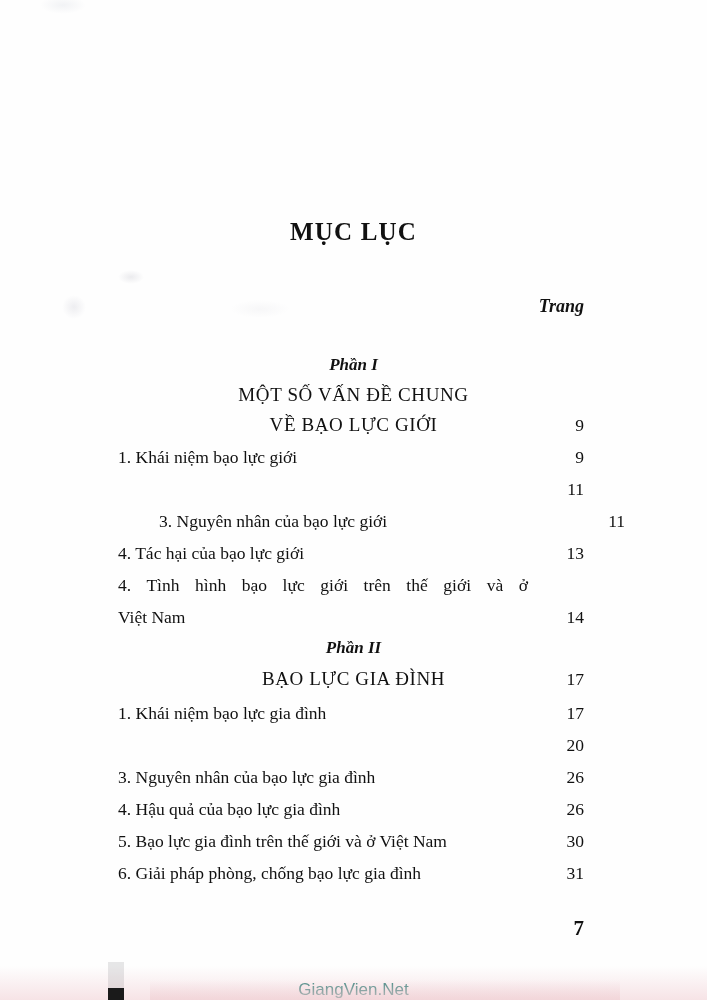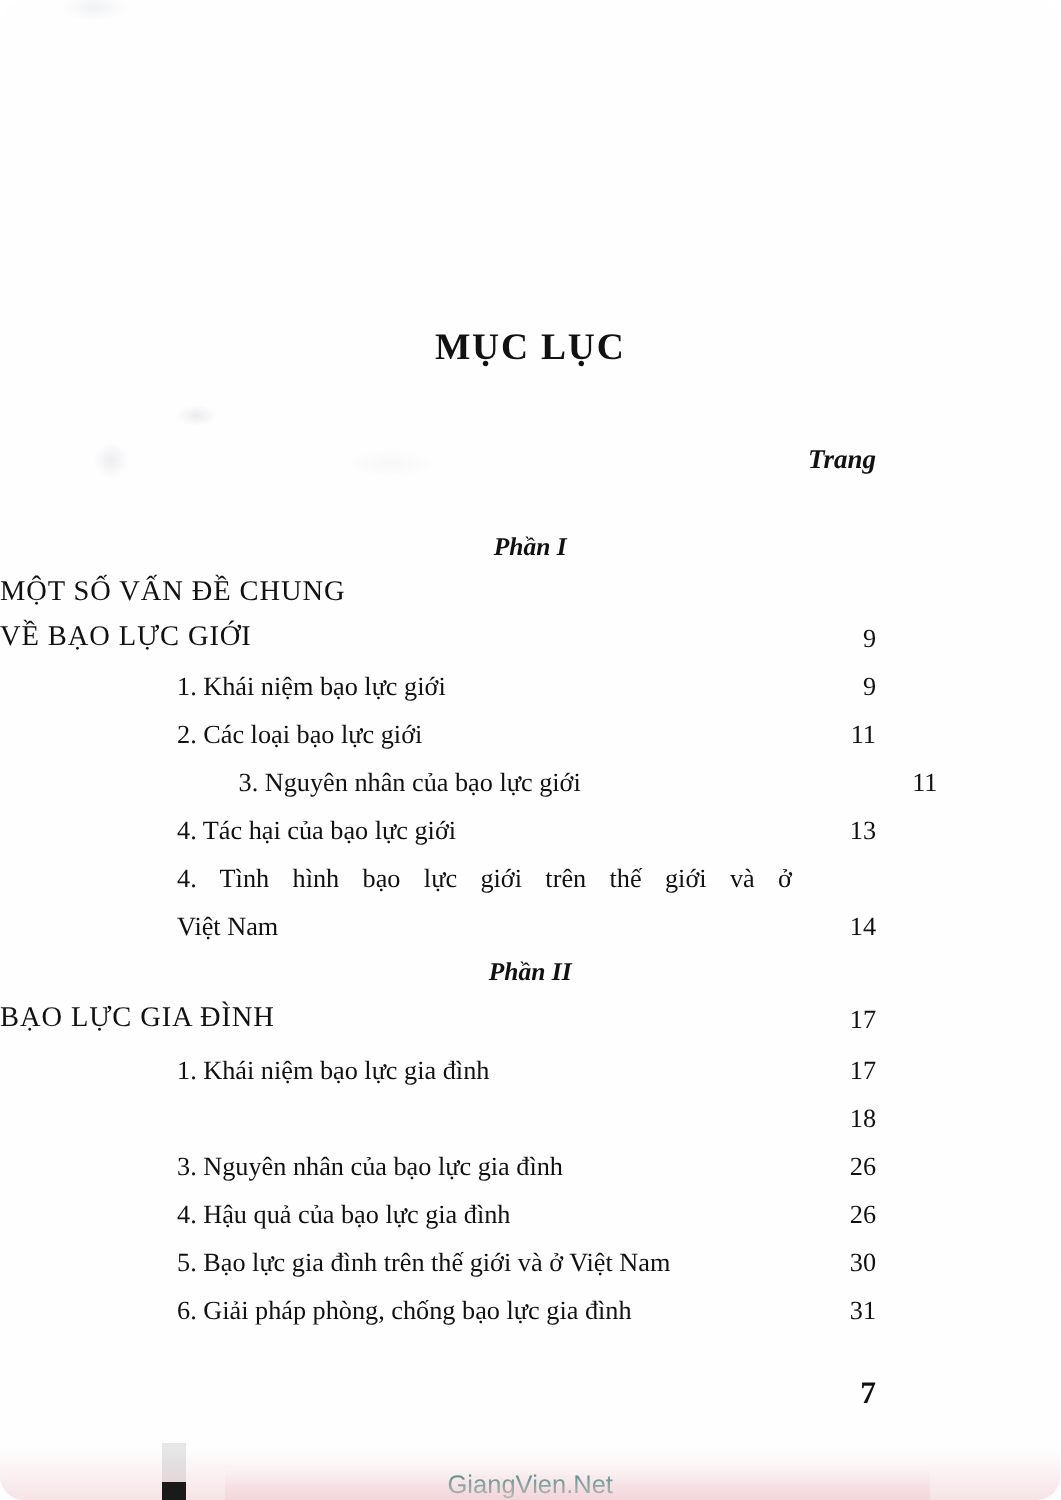--- a/index.html
+++ b/index.html
@@ -8,21 +8,20 @@
     background: #ffffff;
   }
   #page {
     position: relative;
     width: 707px;
     height: 1000px;
     background: #fefefe;
     overflow: hidden;
     font-family: "Liberation Serif", "DejaVu Serif", serif;
     color: #111111;
-    border-radius: 16px;
   }
 
   
   .smudge {
     position: absolute;
     pointer-events: none;
     border-radius: 50%;
   }
   .smudge-a {
     left: 118px; top: 270px; width: 26px; height: 14px;
@@ -96,21 +95,21 @@
     text-align: center;
     font-size: 17px;
     font-style: italic;
     font-weight: bold;
     position: absolute;
   }
 
   .part-heading {
     position: absolute;
     left: 0; width: 707px;
-    text-align: left;
+    text-align: center;
     font-size: 19px;
     letter-spacing: 0.6px;
   }
   .part-heading-inner {
     display: inline-block;
   }
 
   .row {
     position: absolute;
     left: 118px;
@@ -200,21 +199,20 @@
       <span class="part-heading-inner">VỀ BẠO LỰC GIỚI</span>
     </div>
     <div class="heading-pageno" style="top:415px;">9</div>
 
     <div class="row" style="top:447px;">
       <span class="label">1. Khái niệm bạo lực giới</span>
       <span class="pageno">9</span>
     </div>
 
     <div class="row" style="top:479px;">
-      <span class="label">2. Các loại bạo lực giới</span>
       <span class="pageno">11</span>
     </div>
 
     <div class="row" style="top:511px;margin-left:41px;">
       <span class="label">3. Nguyên nhân của bạo lực giới</span>
       <span class="pageno">11</span>
     </div>
 
     <div class="row" style="top:543px;">
       <span class="label">4. Tác hại của bạo lực giới</span>
@@ -233,21 +231,21 @@
       <span class="part-heading-inner">BẠO LỰC GIA ĐÌNH</span>
     </div>
     <div class="heading-pageno" style="top:669px;">17</div>
 
     <div class="row" style="top:703px;">
       <span class="label">1. Khái niệm bạo lực gia đình</span>
       <span class="pageno">17</span>
     </div>
 
     <div class="row" style="top:735px;">
-      <span class="pageno">18</span>
+      <span class="pageno">20</span>
     </div>
 
     <div class="row" style="top:767px;">
       <span class="label">3. Nguyên nhân của bạo lực gia đình</span>
       <span class="pageno">26</span>
     </div>
 
     <div class="row" style="top:799px;">
       <span class="label">4. Hậu quả của bạo lực gia đình</span>
       <span class="pageno">26</span>

